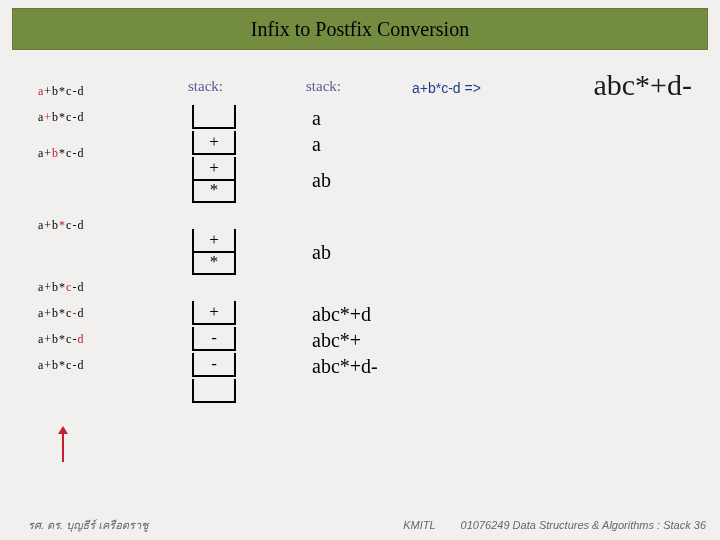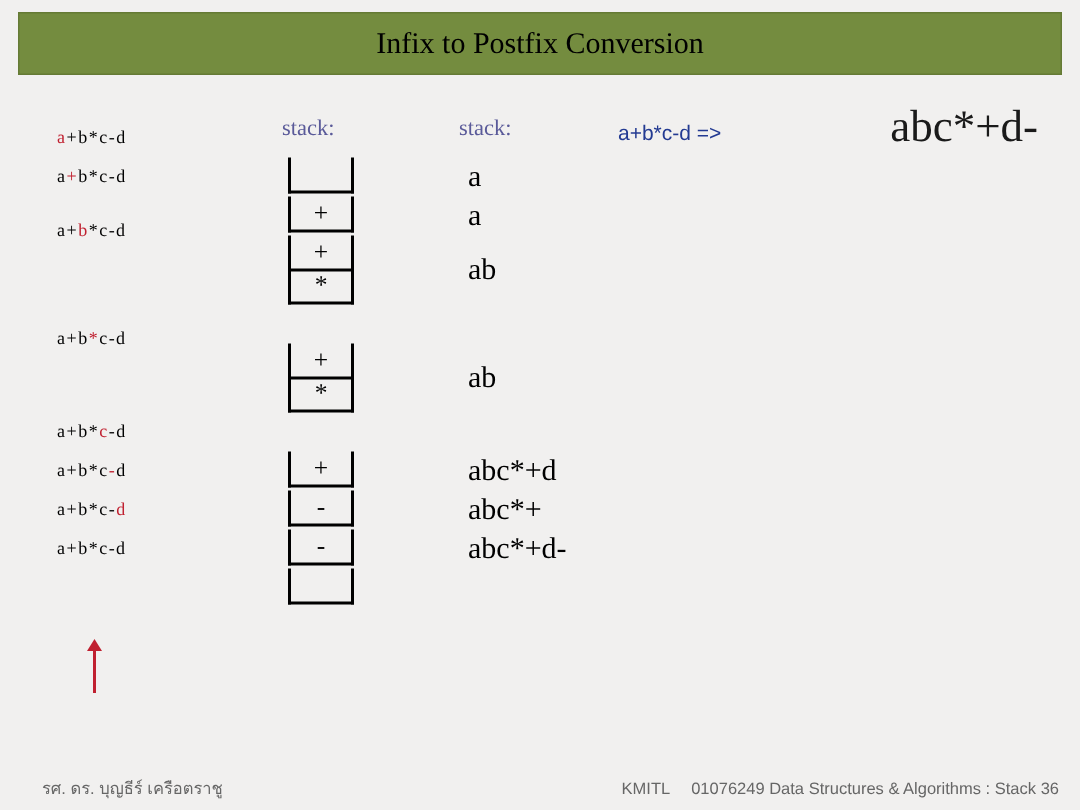--- a/index.html
+++ b/index.html
@@ -119,25 +119,26 @@
     position: absolute;
     bottom: 6px;
     left: 0;
     width: 100%;
     padding: 0 14px 0 28px;
     display: flex;
     align-items: baseline;
     font-size: 11px;
     color: #666;
     font-family: Tahoma, sans-serif;
+    font-style: italic;
   }
   .footer .left { flex: 0 0 auto; }
   .footer .mid { flex: 0 0 auto; margin-left: 36px; }
   .footer .spacer { flex: 1; }
-  .footer .inst { margin-right: 14px; }
+  .footer .inst { margin-right: 25px; }
   .footer .right { }
 </style>
 </head>
 <body>
 
 <div class="title-bar">
   <span>Infix to Postfix Conversion</span>
 </div>
 
 <div class="content">

